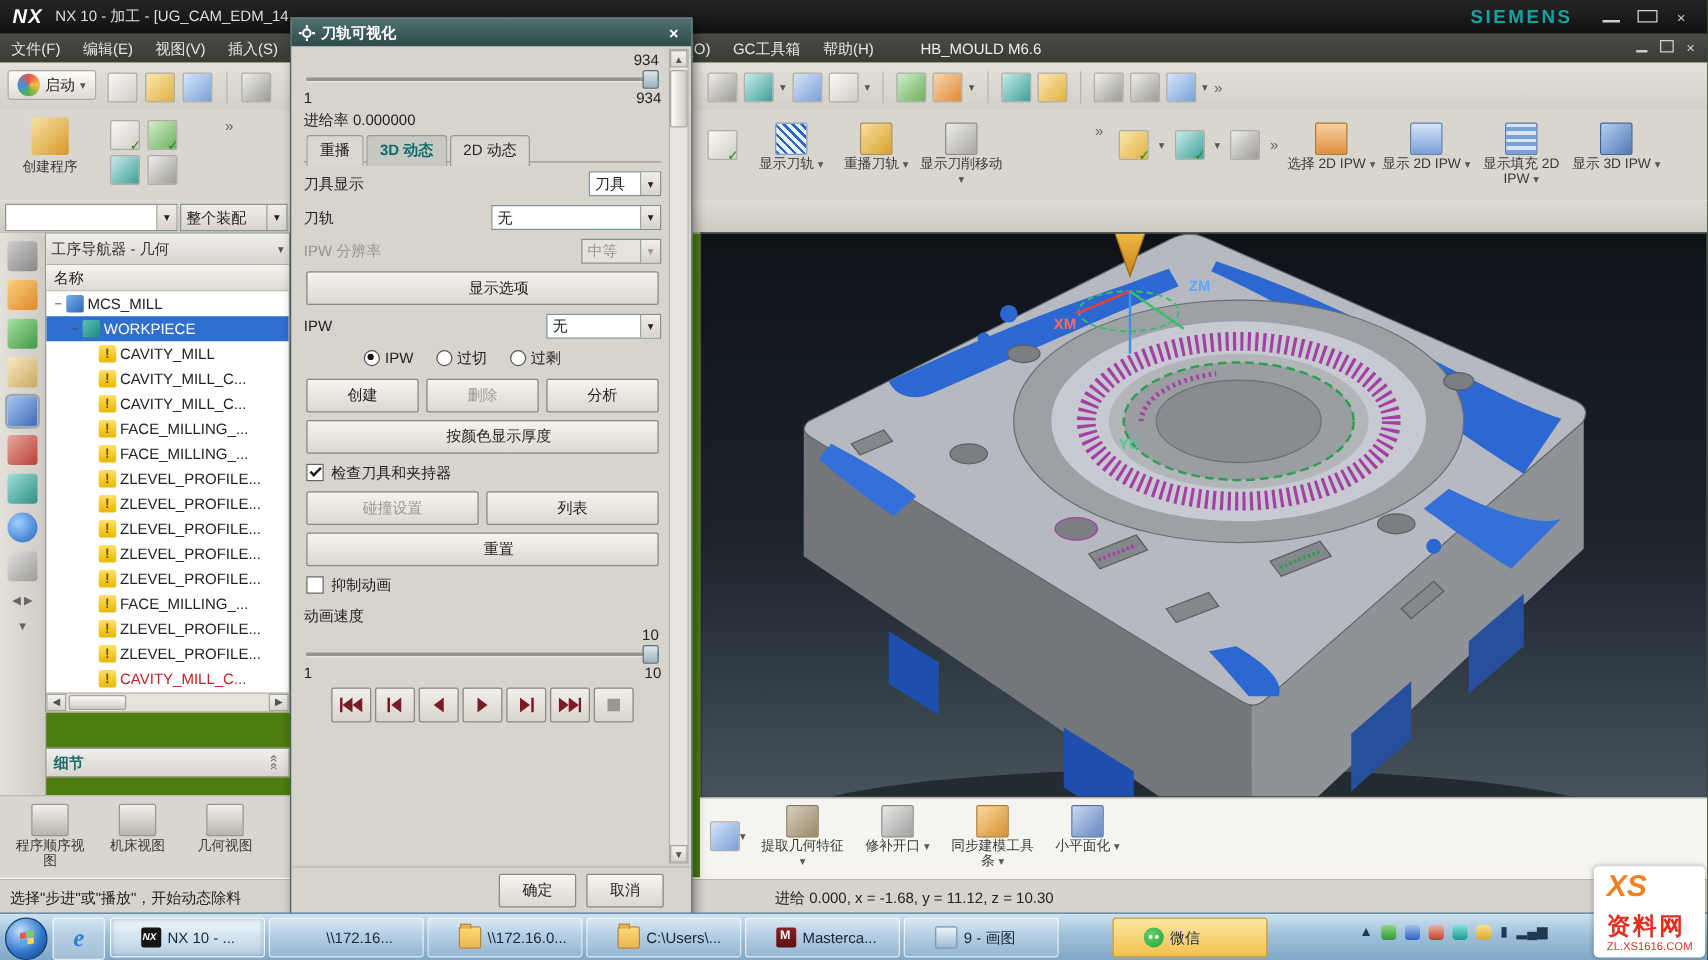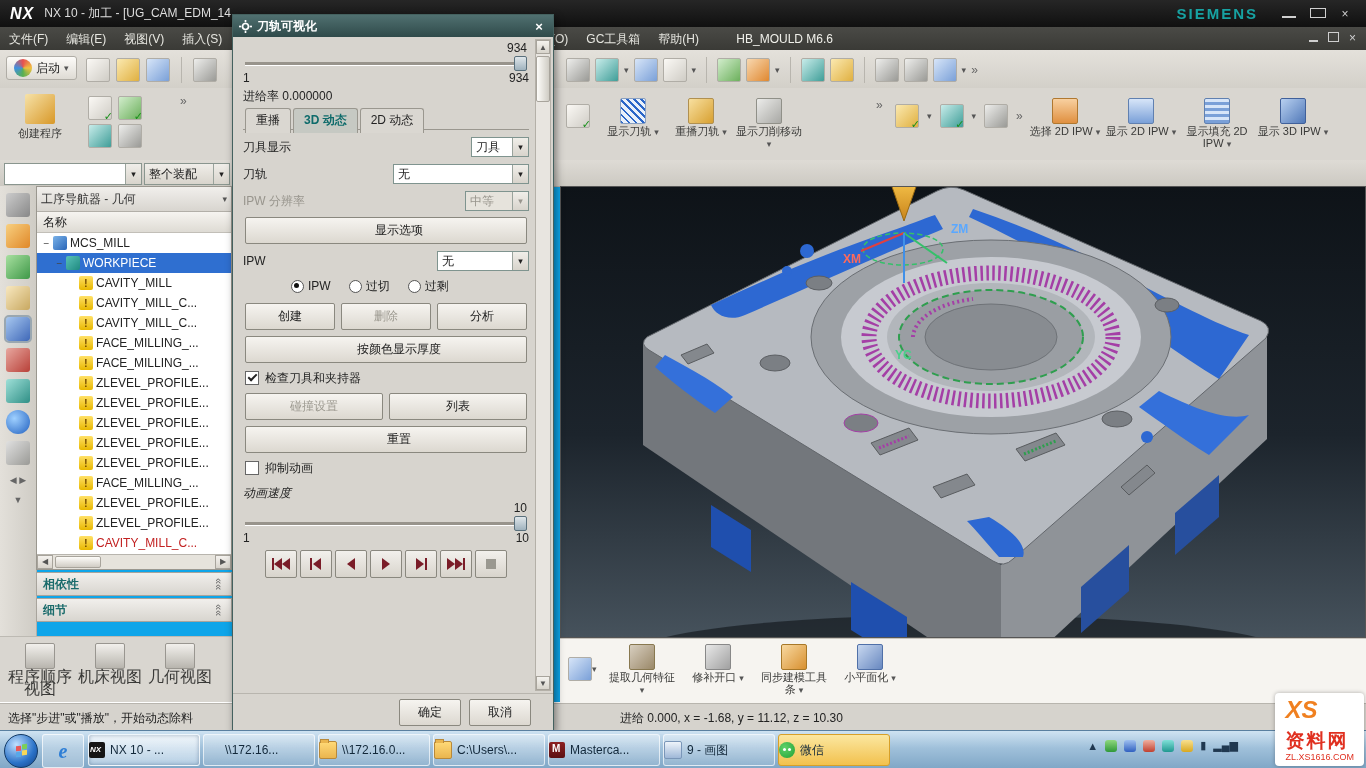--- a/index.html
+++ b/index.html
@@ -1,18 +1,18 @@
 <!DOCTYPE html>
 <html><head>
 <meta charset="utf-8">
 <style>
   html,body{margin:0;padding:0;background:#333;}
   #app{position:relative;width:1366px;height:768px;overflow:hidden;
        font-family:"Liberation Sans","DejaVu Sans",sans-serif;font-size:12px;color:#222;
-       background:#0ea5e9;}
+       background:#4d7c0f;}
   .abs{position:absolute;}
 
   
   .titlebar{left:0;top:0;width:1366px;height:27px;background:linear-gradient(#262626,#101010);color:#e8e8e4;display:flex;align-items:center;}
   .nx-logo{font-weight:bold;font-size:16px;font-style:italic;color:#fff;padding:0 10px 0 10px;letter-spacing:1px;}
   .win-title{font-size:12px;color:#dedede;flex:1;white-space:nowrap;overflow:hidden;}
   .brand{color:#17a2a2;font-weight:bold;font-size:15px;letter-spacing:2px;margin-right:24px;}
   .win-controls{display:flex;gap:14px;margin-right:14px;color:#cfcfcf;}
   .win-controls span{cursor:default;width:14px;text-align:center;}
   .boxglyph{display:inline-block;width:9px;height:8px;border:1px solid currentColor;}
@@ -90,21 +90,21 @@
   .tree-row.red .tree-label{color:#c22222;}
   .hscroll{height:14px;background:#e6e3dc;border-top:1px solid #b8b5ae;display:flex;align-items:center;}
   .hs-btn{width:14px;height:12px;font-size:8px;text-align:center;color:#555;background:linear-gradient(#f4f2ee,#d8d4cc);border:1px solid #a8a49c;line-height:12px;}
   .hs-thumb{width:44px;height:10px;background:linear-gradient(#fdfcf9,#d0ccc4);border:1px solid #a8a49c;margin-left:2px;border-radius:2px;}
   .panel-sec{height:24px;background:linear-gradient(#f1efec,#d8d5cf);border:1px solid #a8a49c;box-sizing:border-box;display:flex;align-items:center;padding:0 6px;}
   .sec-title{flex:1;color:#1a6b6b;font-weight:bold;}
   .sec-arrows{color:#666;transform:rotate(90deg);font-size:11px;}
 
   
   .viewbtns{left:0;top:636px;width:232px;height:66px;background:#d9d6d0;border-top:1px solid #bdbab3;display:flex;gap:6px;padding:4px 4px 0 8px;box-sizing:border-box;}
-  .vbtn{width:64px;text-align:center;font-size:16px;color:#3a3a38;line-height:12px;}
+  .vbtn{width:64px;text-align:center;font-size:11px;color:#3a3a38;line-height:12px;}
   .vbtn .vic{display:block;width:28px;height:24px;margin:2px auto;background:linear-gradient(#f2f0ec,#b8b5ae);border:1px solid #999690;border-radius:2px;}
 
   
   .statusbar{left:0;top:702px;width:1366px;height:28px;background:#d6d3cd;border-top:1px solid #fff;box-shadow:inset 0 1px 0 #b8b5ae;}
   .status-left{position:absolute;left:8px;top:7px;color:#222;}
   .status-right{position:absolute;left:620px;top:7px;color:#222;}
   .stat-icon{position:absolute;right:10px;top:5px;width:16px;height:16px;background:linear-gradient(#7ab0e8,#2a66b8);border:1px solid #1a4a88;border-radius:2px;}
 
   
   .viewport{left:560px;top:186px;width:806px;height:452px;background:#10151b;border:1px solid #555;box-sizing:border-box;}
@@ -148,39 +148,39 @@
   .grp-title{text-align:center;margin:2px 0 4px;}
   .grp-title span{color:#a0522d;background:#d4e0ca;padding:1px 8px;}
   .radiorow{display:flex;gap:18px;padding-left:48px;height:18px;margin-bottom:8px;align-items:center;}
   .radio-item{display:inline-flex;align-items:center;gap:4px;}
   .radio{width:11px;height:11px;border:1px solid #555;border-radius:50%;background:#fff;flex:none;}
   .radio-item.checked .radio{position:relative;}
   .radio-item.checked .radio::after{content:"";position:absolute;left:2px;top:2px;width:5px;height:5px;border-radius:50%;background:#111;}
   .cbrow{display:flex;align-items:center;gap:6px;height:18px;margin:0 0 6px 2px;}
   .checkbox{width:12px;height:12px;background:#fff;border:1px solid #666;flex:none;position:relative;}
   .cbrow.checked .checkbox::after{content:"";position:absolute;left:2px;top:2px;width:7px;height:3px;border-left:2px solid #222;border-bottom:2px solid #222;transform:rotate(-45deg);}
-  .speed-label{height:16px;margin-top:8px;font-style:italic;}
+  .speed-label{height:16px;margin-top:8px;}
   .pbrow{display:flex;gap:3px;margin:4px 0 0 22px;}
   .pb{width:30px;height:26px;display:flex;align-items:center;justify-content:center;background:linear-gradient(#f2f0ec,#d8d4cc);border:1px solid #8a887f;border-radius:2px;}
   .dlg-footer{position:absolute;bottom:5px;left:0;right:0;border-top:1px solid #b8b5ae;padding:5px 22px 0 0;display:flex;justify-content:flex-end;gap:8px;}
   .dlg-footer .btn{width:62px;}
   .vscroll{position:absolute;right:2px;top:24px;bottom:40px;width:16px;background:#e8e5e0;border:1px solid #b4b0a8;box-sizing:border-box;}
   .vs-btn{position:absolute;left:0;width:14px;height:14px;text-align:center;font-size:8px;color:#555;background:linear-gradient(#f4f2ee,#d8d4cc);border:1px solid #a8a49c;line-height:13px;box-sizing:border-box;}
   .vs-thumb{position:absolute;left:0;top:16px;width:14px;height:46px;background:linear-gradient(90deg,#fdfcf9,#cfccc4);border:1px solid #a8a49c;box-sizing:border-box;border-radius:2px;}
 
   
   .taskbar{left:0;top:730px;width:1366px;height:38px;background:linear-gradient(#cfe3f2,#9fc0da 45%,#7fa6c6);border-top:1px solid #5a80a0;z-index:50;}
   .orb{position:absolute;left:4px;top:3px;width:32px;height:32px;border-radius:50%;background:radial-gradient(circle at 35% 30%,#bfe0ff,#2a72c8 60%,#123f80);border:1px solid #123a66;}
   .orb .flag{position:absolute;left:11px;top:11px;width:5px;height:5px;background:#e85858;box-shadow:6px -1px 0 #7ad058,0 6px 0 #58a8e8,6px 5px 0 #f8d858;transform:skewY(-8deg);}
   .iebtn{position:absolute;left:42px;top:3px;width:40px;height:32px;border:1px solid rgba(255,255,255,.7);border-radius:3px;background:rgba(255,255,255,.25);display:flex;align-items:center;justify-content:center;}
   .ie-e{font-size:20px;font-weight:bold;font-style:italic;color:#2f7fd6;font-family:"Liberation Serif","DejaVu Serif",serif;}
   .task-items{position:absolute;left:88px;top:3px;display:flex;gap:3px;}
-  .titem{width:112px;height:32px;border:1px solid rgba(255,255,255,.65);border-radius:3px;background:linear-gradient(rgba(255,255,255,.35),rgba(255,255,255,.12));display:flex;align-items:center;gap:5px;padding:0 0;box-sizing:border-box;color:#12283a;white-space:nowrap;overflow:hidden;}
+  .titem{width:124px;height:32px;border:1px solid rgba(255,255,255,.65);border-radius:3px;background:linear-gradient(rgba(255,255,255,.35),rgba(255,255,255,.12));display:flex;align-items:center;gap:5px;padding:0 24px;box-sizing:border-box;color:#12283a;white-space:nowrap;overflow:hidden;}
   .titem.active{background:linear-gradient(rgba(255,255,255,.75),rgba(220,235,248,.55));box-shadow:inset 0 0 4px rgba(0,40,80,.35);}
-  .titem.highlighted{background:linear-gradient(#fbe7a0,#f2c14e);border-color:#d8a028;}
+  .titem.highlighted{background:linear-gradient(#fbe7a0,#f2c14e);border-color:#d8a028;margin-left:40px;}
   .ticon{width:16px;height:16px;flex:none;border-radius:2px;position:relative;}
   .ic-nx{background:#151515;}
   .ic-nx::after{content:"NX";position:absolute;left:1px;top:3px;color:#fff;font-size:8px;font-weight:bold;font-style:italic;}
   .ic-folder{background:linear-gradient(#ffd977,#eab54e);border:1px solid #b8893a;}
   .ic-folder::before{content:"";position:absolute;left:0;top:-3px;width:7px;height:3px;background:#eab54e;border:1px solid #b8893a;border-bottom:none;}
   .ic-mastercam{background:linear-gradient(#8c2022,#5c1012);}
   .ic-mastercam::after{content:"M";position:absolute;left:3px;top:1px;color:#fff;font-size:10px;font-weight:bold;}
   .ic-paint{background:linear-gradient(#eef4fa,#9fb8d8);border:1px solid #7a96b8;}
   .ic-wechat{background:radial-gradient(circle at 35% 35%,#5fd26a,#22a035);border-radius:50%;}
   .ic-wechat::after{content:"";position:absolute;left:4px;top:6px;width:3px;height:3px;border-radius:50%;background:#fff;box-shadow:5px 0 0 #fff;}
@@ -475,24 +475,20 @@
         </div>
       </div>
     <div class="hscroll">
       <span class="hs-btn">◀</span>
       <span class="hs-thumb"></span>
       <span style="flex:1"></span>
       <span class="hs-btn">▶</span>
     </div>
   </div>
 
-  <div class="panel-sec abs" style="left:36px;top:572px;width:196px;">
-    <span class="sec-title">相依性</span>
-    <span class="sec-arrows">««</span>
-  </div>
   <div class="panel-sec abs" style="left:36px;top:598px;width:196px;">
     <span class="sec-title">细节</span>
     <span class="sec-arrows">««</span>
   </div>
 
   <div class="viewbtns abs">
 
       <div class="vbtn">
         <span class="vic"></span>
         <span>程序顺序视图</span>

